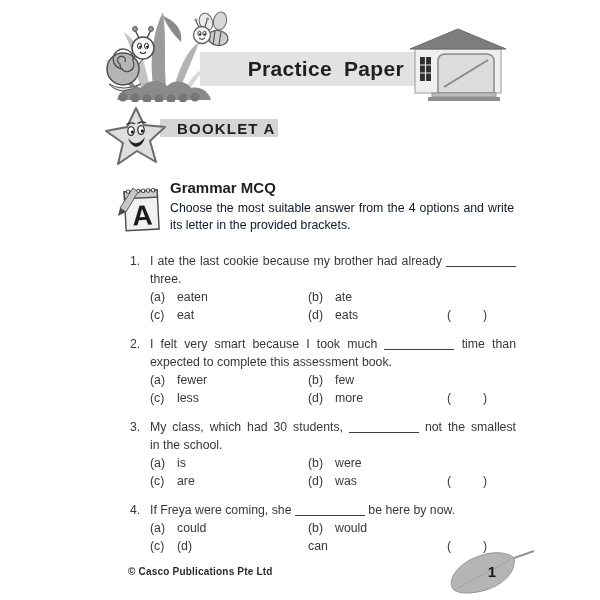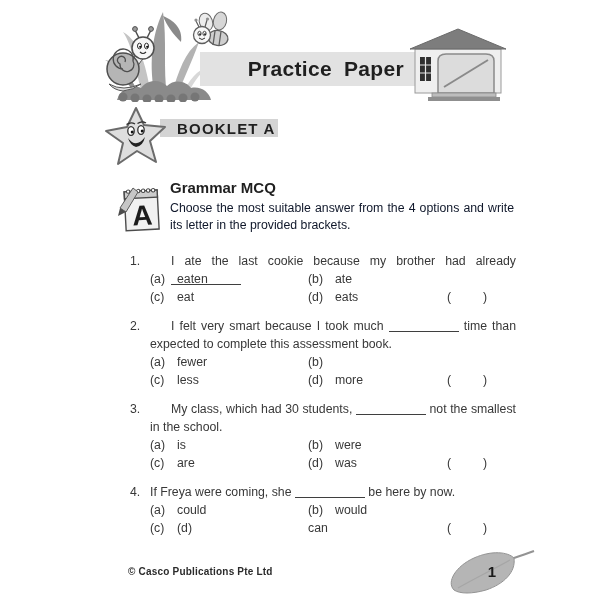--- a/index.html
+++ b/index.html
@@ -44,21 +44,21 @@
     font-size:12.3px; line-height:17px; color:#0f172a;
     text-align:justify;
   }
 
   
   .questions { position:absolute; left:130px; top:252px; width:390px; }
   .q { display:flex; margin-bottom:11px; }
   .qnum { width:20px; flex:none; font-size:12.3px; line-height:18px; color:#383838; }
   .qbody { width:366px; flex:none; }
   .qline { height:18px; line-height:18px; font-size:12.3px; white-space:nowrap; }
-  .qline.fill { white-space:normal; text-align:justify; text-align-last:justify;margin-left:21px; }
+  .qline.fill { white-space:normal; text-align:justify; text-align-last:justify; }
   .blank {
     display:inline-block; width:70px; height:11px; vertical-align:-2px;
     border-bottom:1.2px solid #3f3f3f;
   }
   .optrow {
     position:relative; display:grid; grid-template-columns:27px 131px 27px 1fr;
     height:18px; line-height:18px; font-size:12.3px;
   }
   .bracket {
     position:absolute; left:297px; top:0; width:40px;
@@ -189,20 +189,21 @@
   <div class="questions">
 
     <div class="q">
       <span class="qnum">1.</span>
       <div class="qbody">
         <div class="qline fill">
           <span>I ate the last cookie because my brother had already</span>
           <span class="blank"></span>
           <span></span>
         </div>
+        <div class="qline">three.</div>
         <div class="optrow">
           <span>(a)</span>
           <span>eaten</span>
           <span>(b)</span>
           <span>ate</span>
         </div>
         <div class="optrow">
           <span>(c)</span>
           <span>eat</span>
           <span>(d)</span>
@@ -221,20 +222,21 @@
         <div class="qline fill">
           <span>I felt very smart because I took much</span>
           <span class="blank"></span>
           <span>time than</span>
         </div>
         <div class="qline">expected to complete this assessment book.</div>
         <div class="optrow">
           <span>(a)</span>
           <span>fewer</span>
           <span>(b)</span>
+          <span>few</span>
         </div>
         <div class="optrow">
           <span>(c)</span>
           <span>less</span>
           <span>(d)</span>
           <span>more</span>
           <span class="bracket">
             <span>(</span>
             <span>)</span>
           </span>

